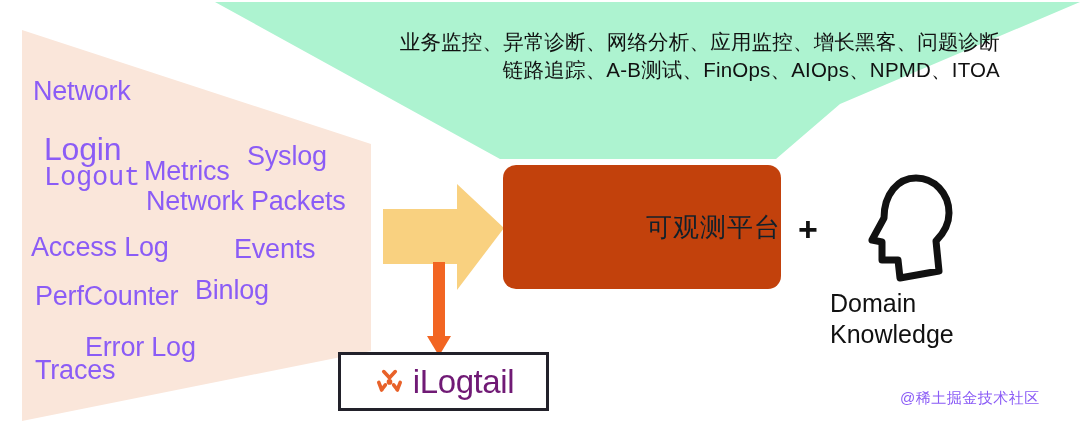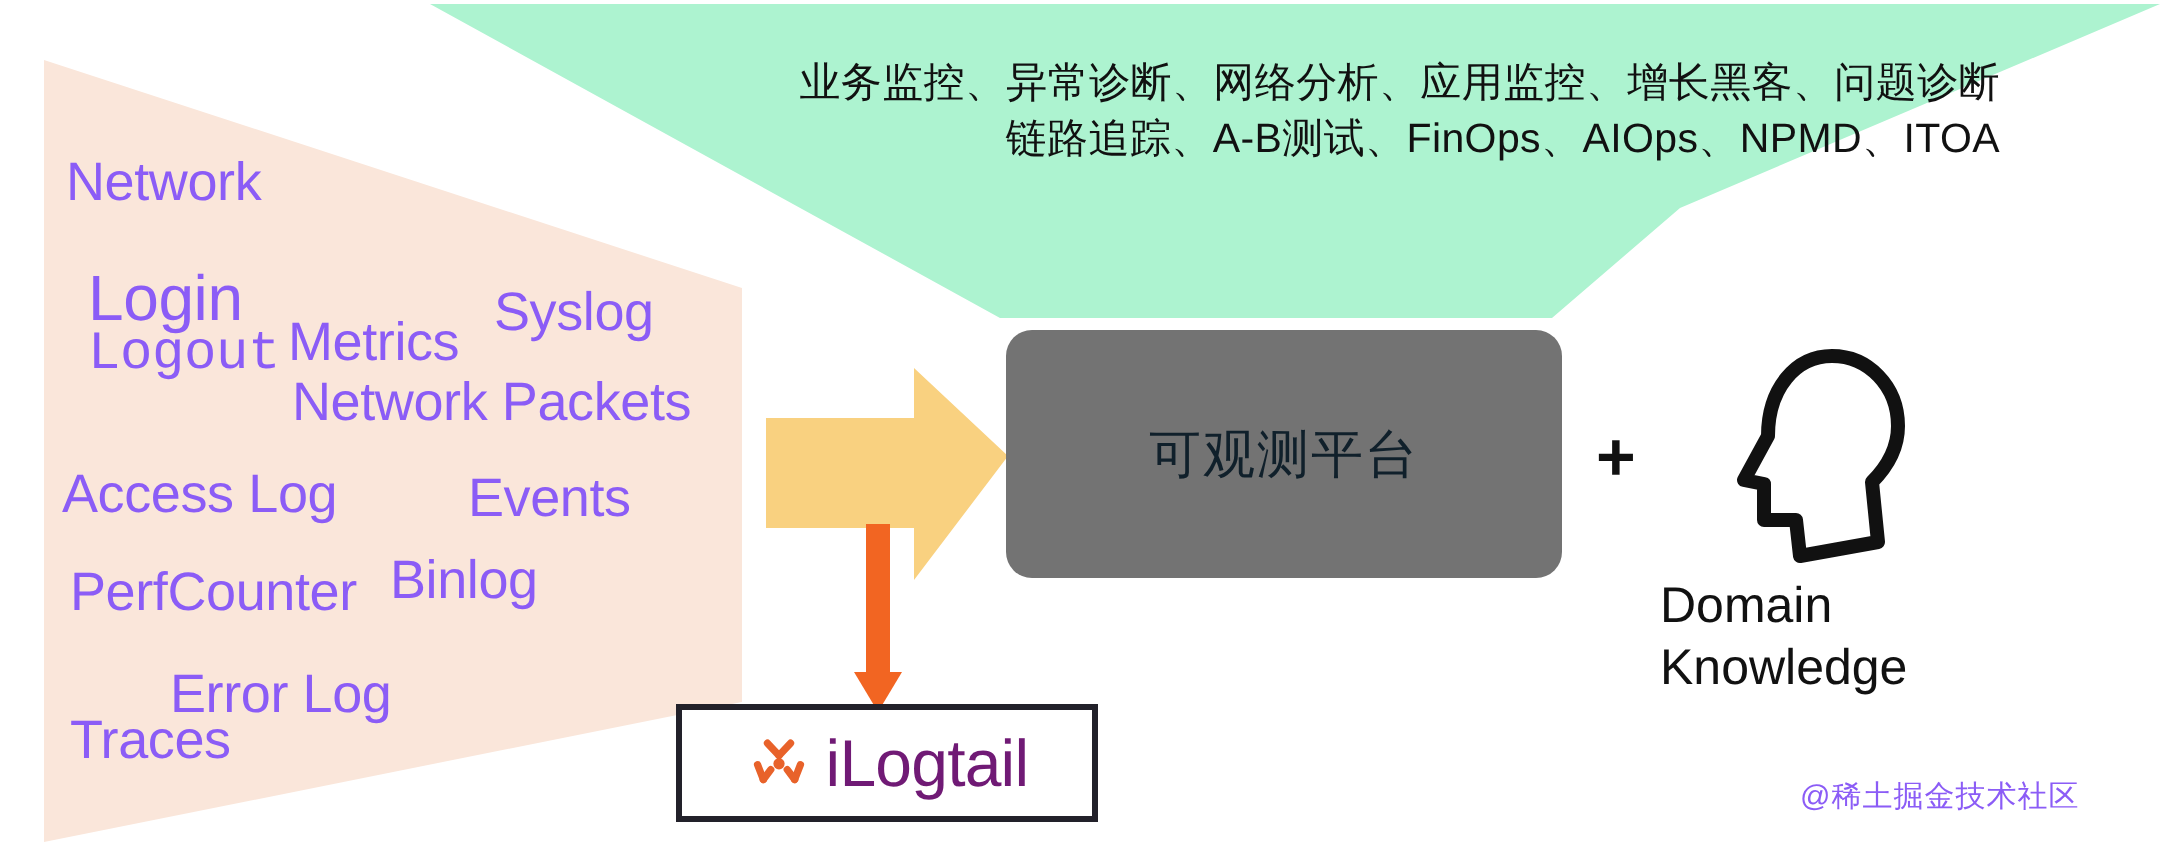--- a/index.html
+++ b/index.html
@@ -35,25 +35,25 @@
     letter-spacing: -0.2px;
   }
 
   
   #platform-box {
     position: absolute;
     left: 503px;
     top: 165px;
     width: 278px;
     height: 124px;
-    background: #737373;
+    background: #c2410c;
     border-radius: 13px;
     display: flex;
     align-items: center;
-    justify-content: center;
+    justify-content: flex-end;
   }
   #platform-label {
     color: #10202b;
     font-size: 26px;
     letter-spacing: 1px;
   }
 
   
   #green-text {
     position: absolute;

